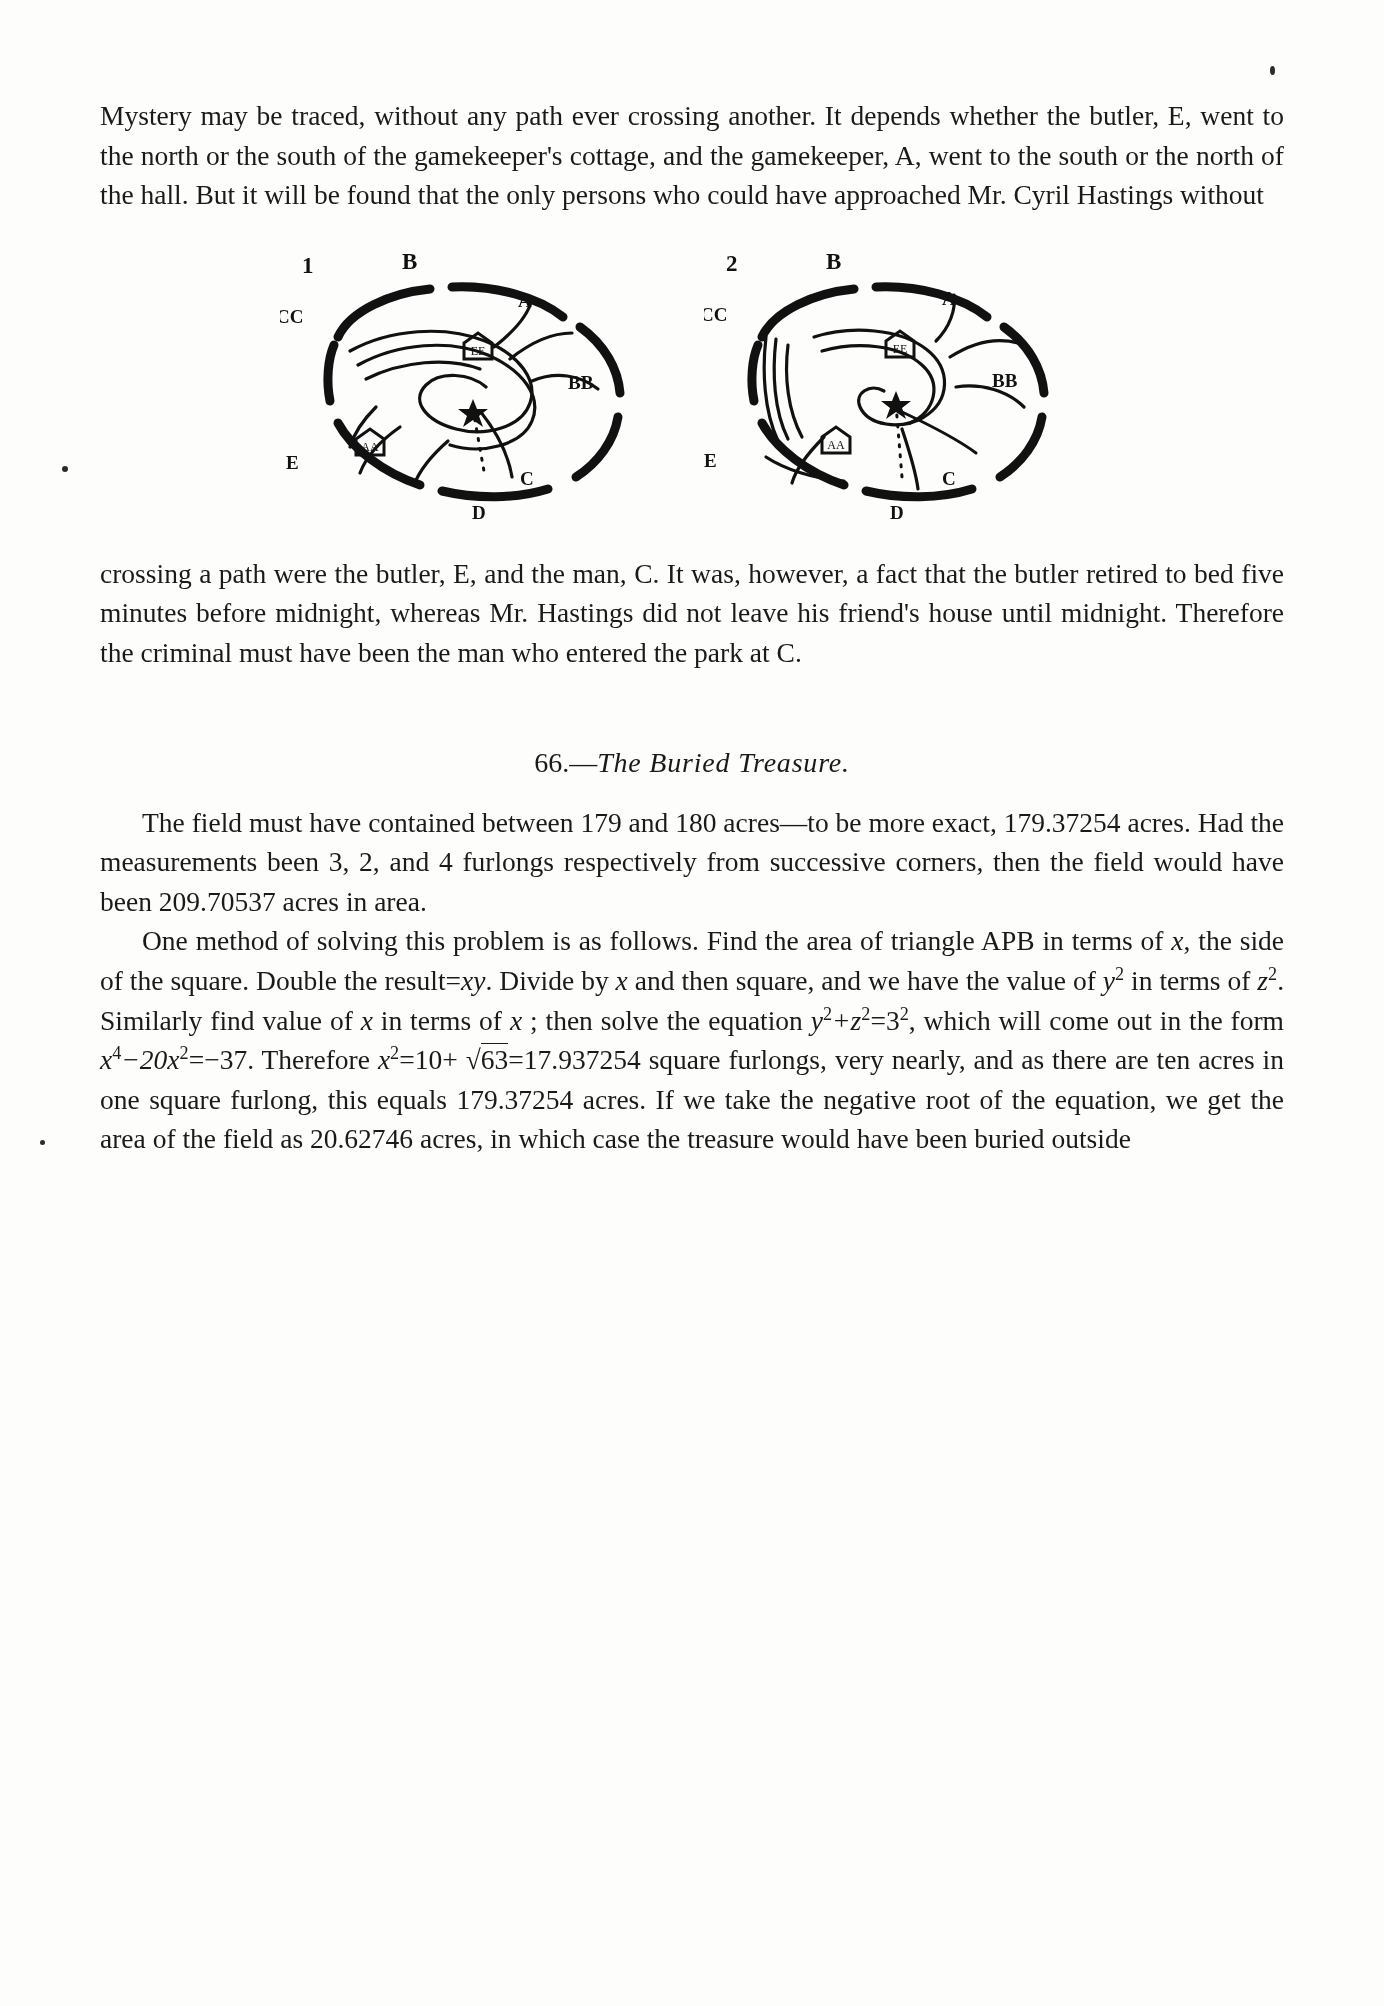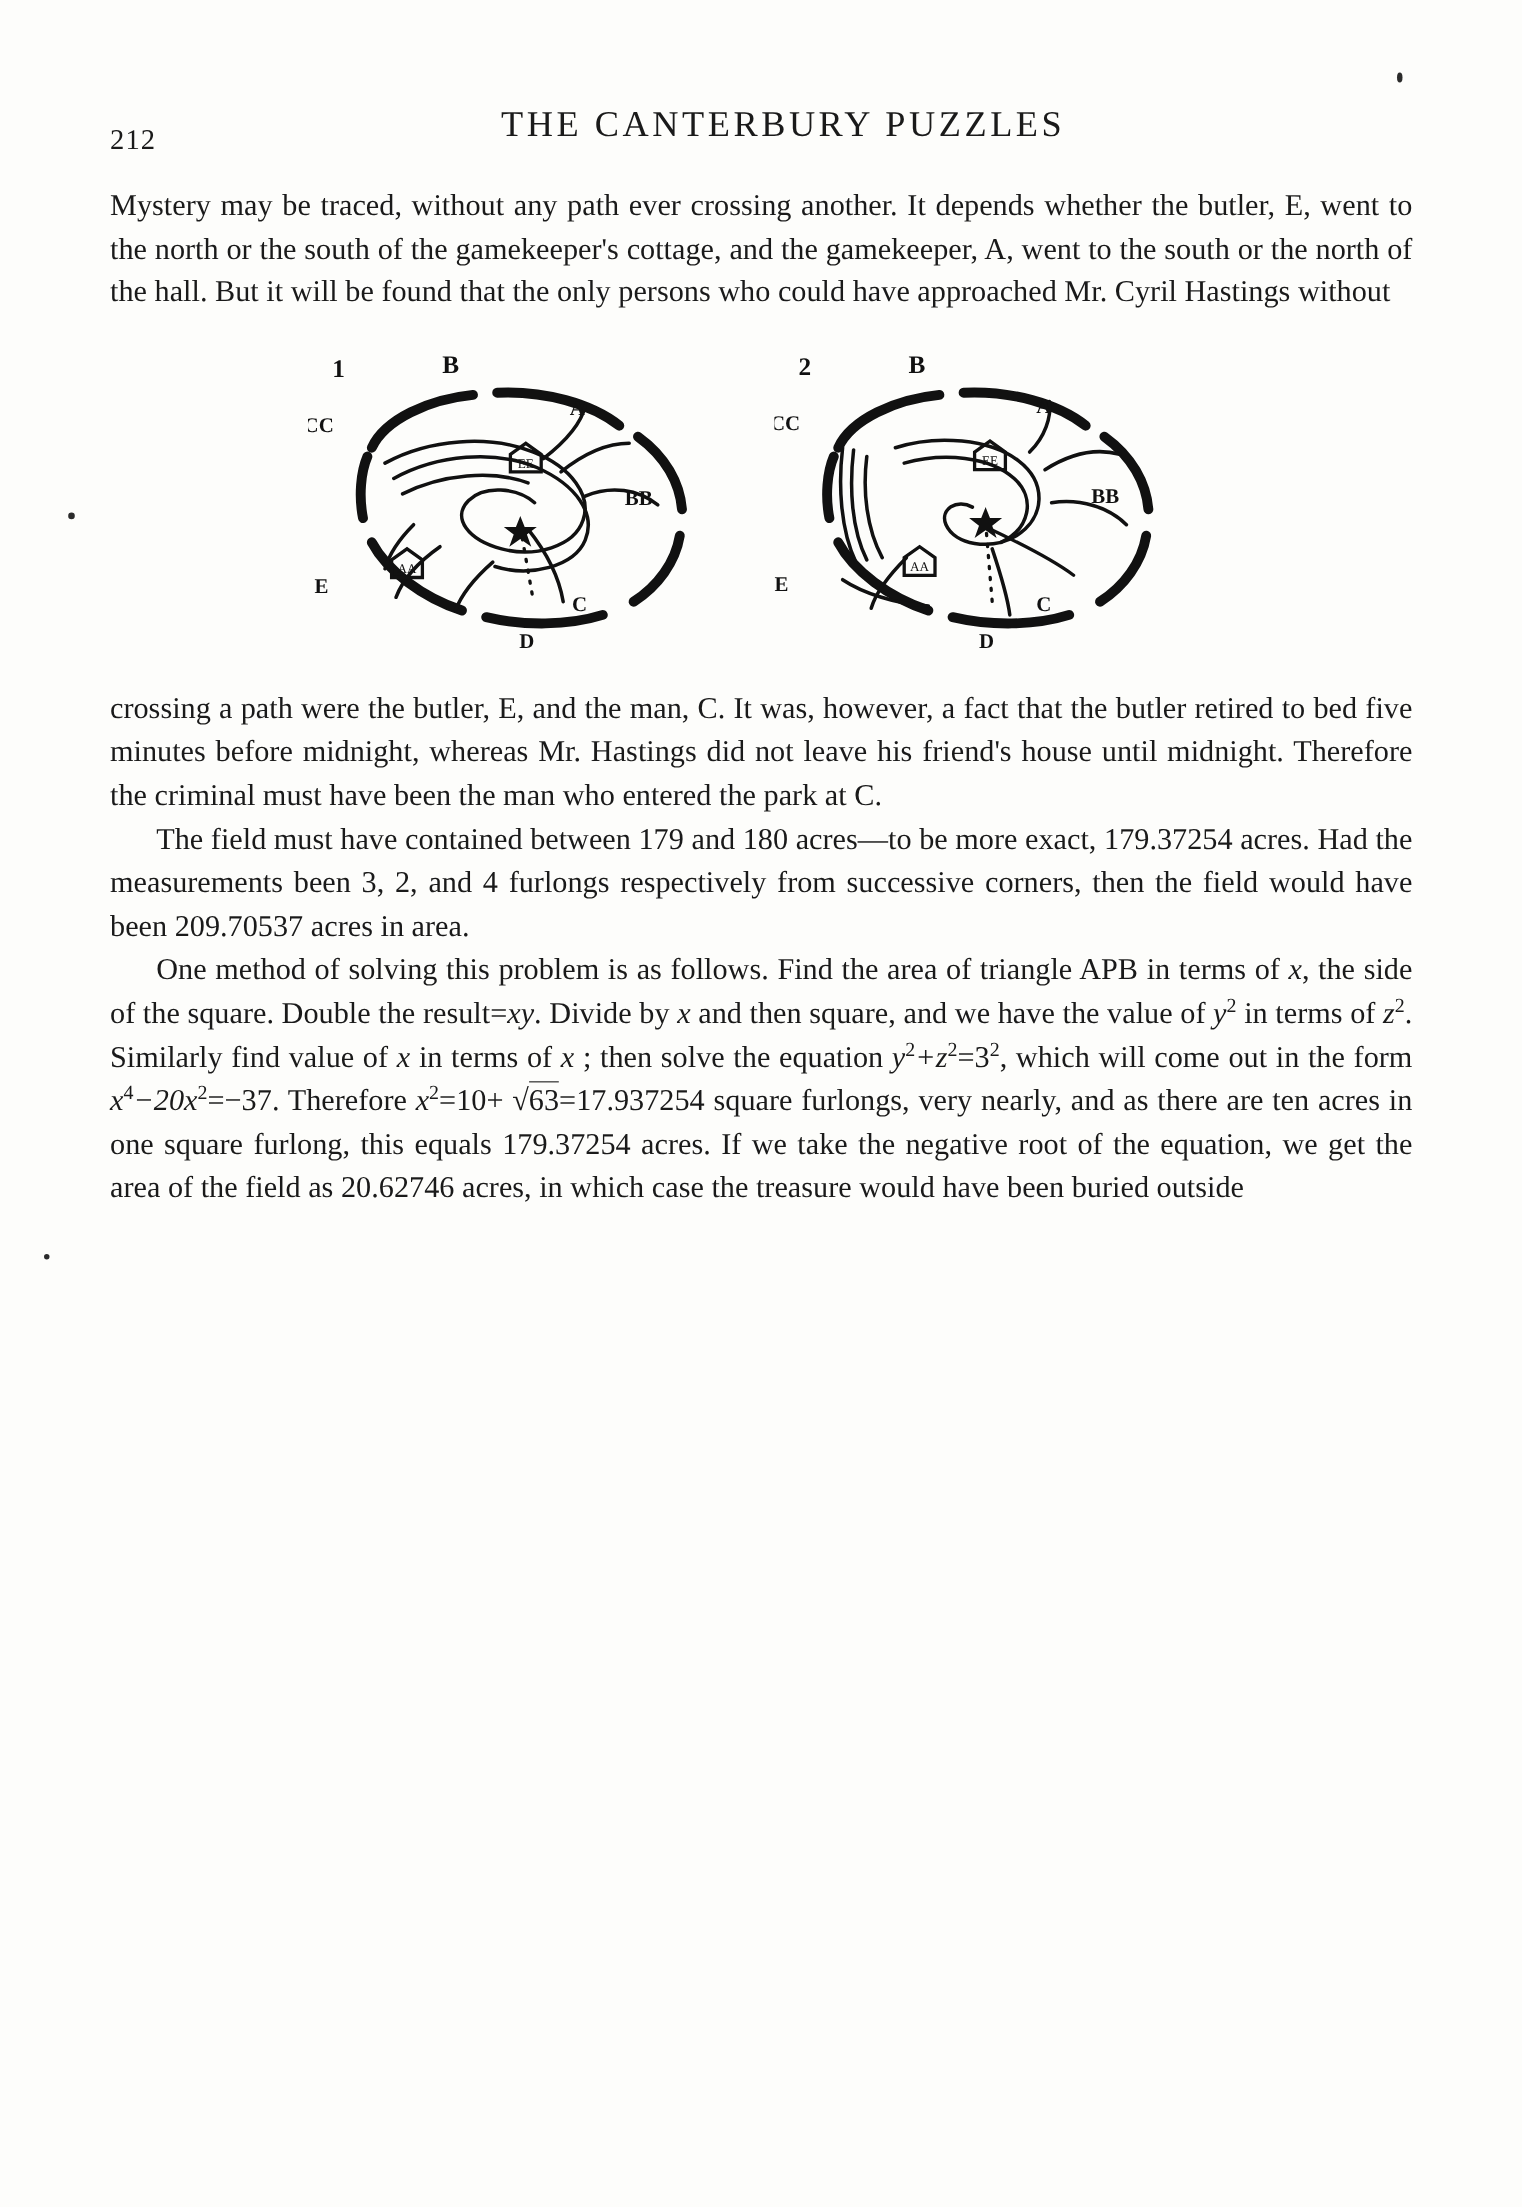--- a/index.html
+++ b/index.html
@@ -96,24 +96,20 @@
 <body>
 
 <div class="page">
 
   <div class="speck" style="left:1270px; top:66px; width:5px; height:9px;"></div>
   <div class="speck" style="left:62px; top:466px; width:6px; height:6px;"></div>
   <div class="speck" style="left:40px; top:1140px; width:5px; height:5px;"></div>
 
   <div class="content">
 
-    <div class="header">
-      <div class="folio">212</div>
-      <div class="running-title">THE CANTERBURY PUZZLES</div>
-    </div>
 
     <p class="para block-1">Mystery may be traced, without any path ever crossing another. It depends whether the butler, E, went to the north or the south of the gamekeeper's cottage, and the gamekeeper, A, went to the south or the north of the hall.   But it will be found that the only persons who could have approached Mr. Cyril Hastings without</p>
 
     <div class="figure">
 
       <svg width="400" height="285" viewBox="0 0 400 285">
         <g fill="none" stroke="#111" stroke-width="9" stroke-linecap="round">
 
           <path d="M58 96 C70 70, 110 52, 150 48"></path>
           <path d="M172 46 C215 44, 258 56, 283 76"></path>
@@ -208,19 +204,22 @@
           <text x="288" y="146" font-size="19">BB</text>
           <text x="0" y="226" font-size="19">E</text>
           <text x="238" y="244" font-size="19">C</text>
           <text x="186" y="278" font-size="19">D</text>
         </g>
       </svg>
     </div>
 
     <p class="para block-2">crossing a path were the butler, E, and the man, C.   It was, however, a fact that the butler retired to bed five minutes before midnight, whereas Mr. Hastings did not leave his friend's house until midnight.   Therefore the criminal must have been the man who entered the park at C.</p>
 
+    <div class="section-heading">
+      <span class="num">66.—</span><span class="ttl">The Buried Treasure.</span>
+    </div>
 
     <p class="para indent">The field must have contained between 179 and 180 acres—to be more exact, 179.37254 acres.   Had the measurements been 3, 2, and 4 furlongs respectively from successive corners, then the field would have been 209.70537 acres in area.</p>
 
     <p class="para indent"><span>One method of solving this problem is as follows.  Find the area of triangle APB in terms of </span><span class="math">x</span><span>, the side of the square.   Double the result=</span><span class="math">xy</span><span>.   Divide by </span><span class="math">x</span><span> and then square, and we have the value of </span><span class="math">y</span><sup>2</sup><span> in terms of </span><span class="math">z</span><sup>2</sup><span>.   Similarly find value of </span><span class="math">x</span><span> in terms of </span><span class="math">x</span><span> ; then solve the equation </span><span class="math">y</span><sup>2</sup><span class="math">+z</span><sup>2</sup><span class="up">=3</span><sup>2</sup><span>, which will come out in the form </span><span class="math">x</span><sup>4</sup><span class="math">−20x</span><sup>2</sup><span class="up">=−37</span><span>.    Therefore </span><span class="math">x</span><sup>2</sup><span class="up">=10+ </span><span class="radical">√<span class="bar">63</span></span><span class="up">=17.937254</span><span> square furlongs, very nearly, and as there are ten acres in one square furlong, this equals 179.37254 acres.   If we take the negative root of the equation, we get the area of the field as 20.62746 acres, in which case the treasure would have been buried outside</span></p>
 
   </div>
 </div>
 
 </body></html>

